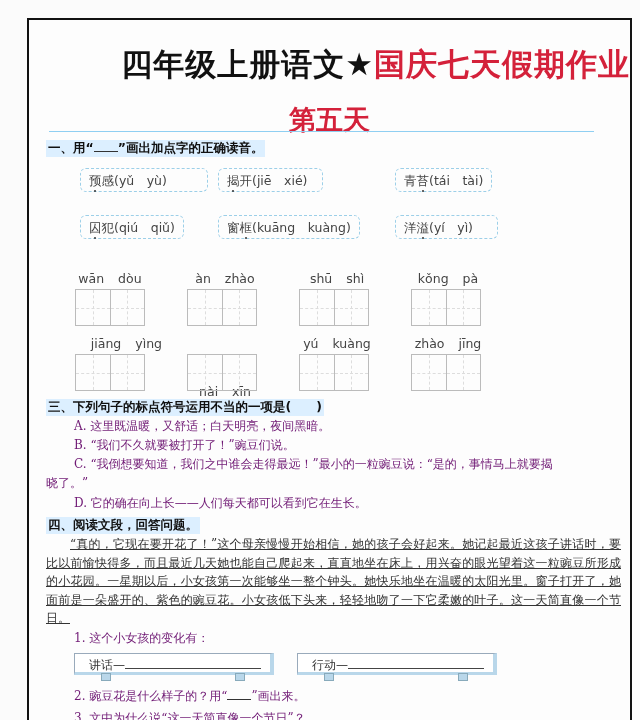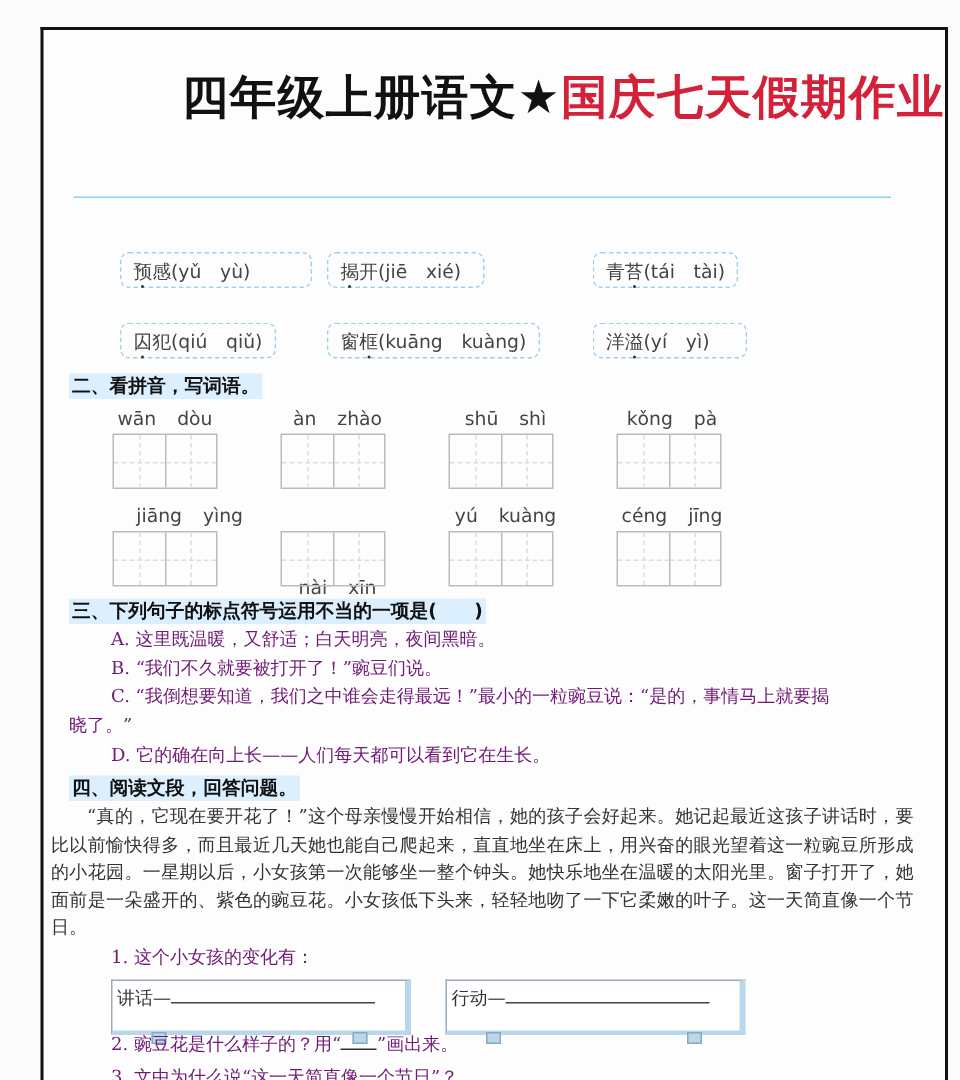--- a/index.html
+++ b/index.html
@@ -15,55 +15,58 @@
   .pbox{position:absolute;height:24px;border:1px dashed #9ccfe8;border-radius:6px;font-size:12.5px;line-height:24px;padding:0 8px;color:#444;white-space:nowrap;box-sizing:border-box;}
   .pbox .dotted{position:relative;}
   .pbox .dotted::after{content:"";position:absolute;left:50%;bottom:-4px;width:2px;height:2px;margin-left:-1px;background:#333;border-radius:1px;}
   .py{position:absolute;font-size:12.5px;color:#444;width:104px;text-align:center;word-spacing:10px;}
   .grid{position:absolute;width:70px;height:37px;border:1px solid #bbb;display:flex;box-sizing:border-box;}
   .cell{flex:1;position:relative;border-right:1px solid #bbb;}
   .cell:last-child{border-right:none;}
   .cell::before{content:"";position:absolute;left:50%;top:0;bottom:0;border-left:1px dashed #ddd;}
   .cell::after{content:"";position:absolute;top:50%;left:0;right:0;border-top:1px dashed #ddd;}
   .line{position:absolute;font-family:"DejaVu Serif",serif;font-size:12px;color:#701a75;white-space:nowrap;}
-  .para{position:absolute;left:5px;width:575px;font-family:"DejaVu Serif",serif;font-size:12px;line-height:18.6px;color:#333;text-indent:24px;text-align:justify;}
-  .ansbox{position:absolute;height:37px;background:#fff;border:1px solid #9ab;border-right:4px solid #b9d7ea;border-bottom:3px solid #b9d7ea;font-family:"DejaVu Serif",serif;font-size:12px;line-height:22px;padding-left:3px;box-sizing:border-box;color:#333;}
+  .para{position:absolute;left:17px;width:575px;font-family:"DejaVu Serif",serif;font-size:12px;line-height:18.6px;color:#333;text-indent:24px;text-align:justify;text-decoration:underline;}
+  .ansbox{position:absolute;height:22px;background:#fff;border:1px solid #9ab;border-right:4px solid #b9d7ea;border-bottom:3px solid #b9d7ea;font-family:"DejaVu Serif",serif;font-size:12px;line-height:22px;padding-left:14px;box-sizing:border-box;color:#333;}
   .ansbox .fill{display:inline-block;border-bottom:1px solid #444;height:14px;vertical-align:baseline;}
   .leg{position:absolute;bottom:-9px;width:8px;height:6px;background:#b9d7ea;border:1px solid #8ab;}
 </style>
 </head>
 <body>
 
 <div class="frame">
   <div class="title">
     <span class="black">四年级上册语文★</span><span class="red">国庆七天假期作业</span>
   </div>
+  <div class="subtitle">第五天</div>
   <div class="rule"></div>
 
+  <div class="sec" style="top:120px;">
+    <span>一、用“</span><span class="blank-u"></span><span>”画出加点字的正确读音。</span>
+  </div>
 
   <div class="pbox" style="left:51px;top:148px;width:128px;">
     <span></span><span class="dotted">预</span><span>感(yǔ　yù)</span>
   </div>
   <div class="pbox" style="left:189px;top:148px;width:105px;">
     <span></span><span class="dotted">揭</span><span>开(jiē　xié)</span>
   </div>
   <div class="pbox" style="left:366px;top:148px;width:97px;">
     <span>青</span><span class="dotted">苔</span><span>(tái　tài)</span>
   </div>
   <div class="pbox" style="left:51px;top:195px;width:104px;">
     <span></span><span class="dotted">囚</span><span>犯(qiú　qiǔ)</span>
   </div>
   <div class="pbox" style="left:189px;top:195px;width:142px;">
     <span>窗</span><span class="dotted">框</span><span>(kuāng　kuàng)</span>
   </div>
   <div class="pbox" style="left:366px;top:195px;width:103px;">
     <span>洋</span><span class="dotted">溢</span><span>(yí　yì)</span>
   </div>
 
-  <div class="sec" style="top:229px;">二、看拼音，写词语。</div>
 
   <div class="py" style="left:29px;top:251px;">wān dòu</div>
   <div class="grid" style="left:46px;top:269px;">
       <div class="cell"></div>
       <div class="cell"></div>
     </div>
   <div class="py" style="left:144px;top:251px;">àn zhào</div>
   <div class="grid" style="left:158px;top:269px;">
       <div class="cell"></div>
       <div class="cell"></div>
@@ -87,21 +90,21 @@
   <div class="py" style="left:144px;top:316px;margin-top:48px;">nài xīn</div>
   <div class="grid" style="left:158px;top:334px;">
       <div class="cell"></div>
       <div class="cell"></div>
     </div>
   <div class="py" style="left:256px;top:316px;">yú kuàng</div>
   <div class="grid" style="left:270px;top:334px;">
       <div class="cell"></div>
       <div class="cell"></div>
     </div>
-  <div class="py" style="left:367px;top:316px;">céng jīng</div>
+  <div class="py" style="left:367px;top:316px;">zhào jīng</div>
   <div class="grid" style="left:382px;top:334px;">
       <div class="cell"></div>
       <div class="cell"></div>
     </div>
 
   <div class="sec" style="top:379px;">三、下列句子的标点符号运用不当的一项是(　　)</div>
   <div class="line" style="left:45px;top:398px;">A. 这里既温暖，又舒适；白天明亮，夜间黑暗。</div>
   <div class="line" style="left:45px;top:417px;">B. “我们不久就要被打开了！”豌豆们说。</div>
   <div class="line" style="left:45px;top:436px;">C. “我倒想要知道，我们之中谁会走得最远！”最小的一粒豌豆说：“是的，事情马上就要揭</div>
   <div class="line" style="left:17px;top:455px;">晓了。”</div>

